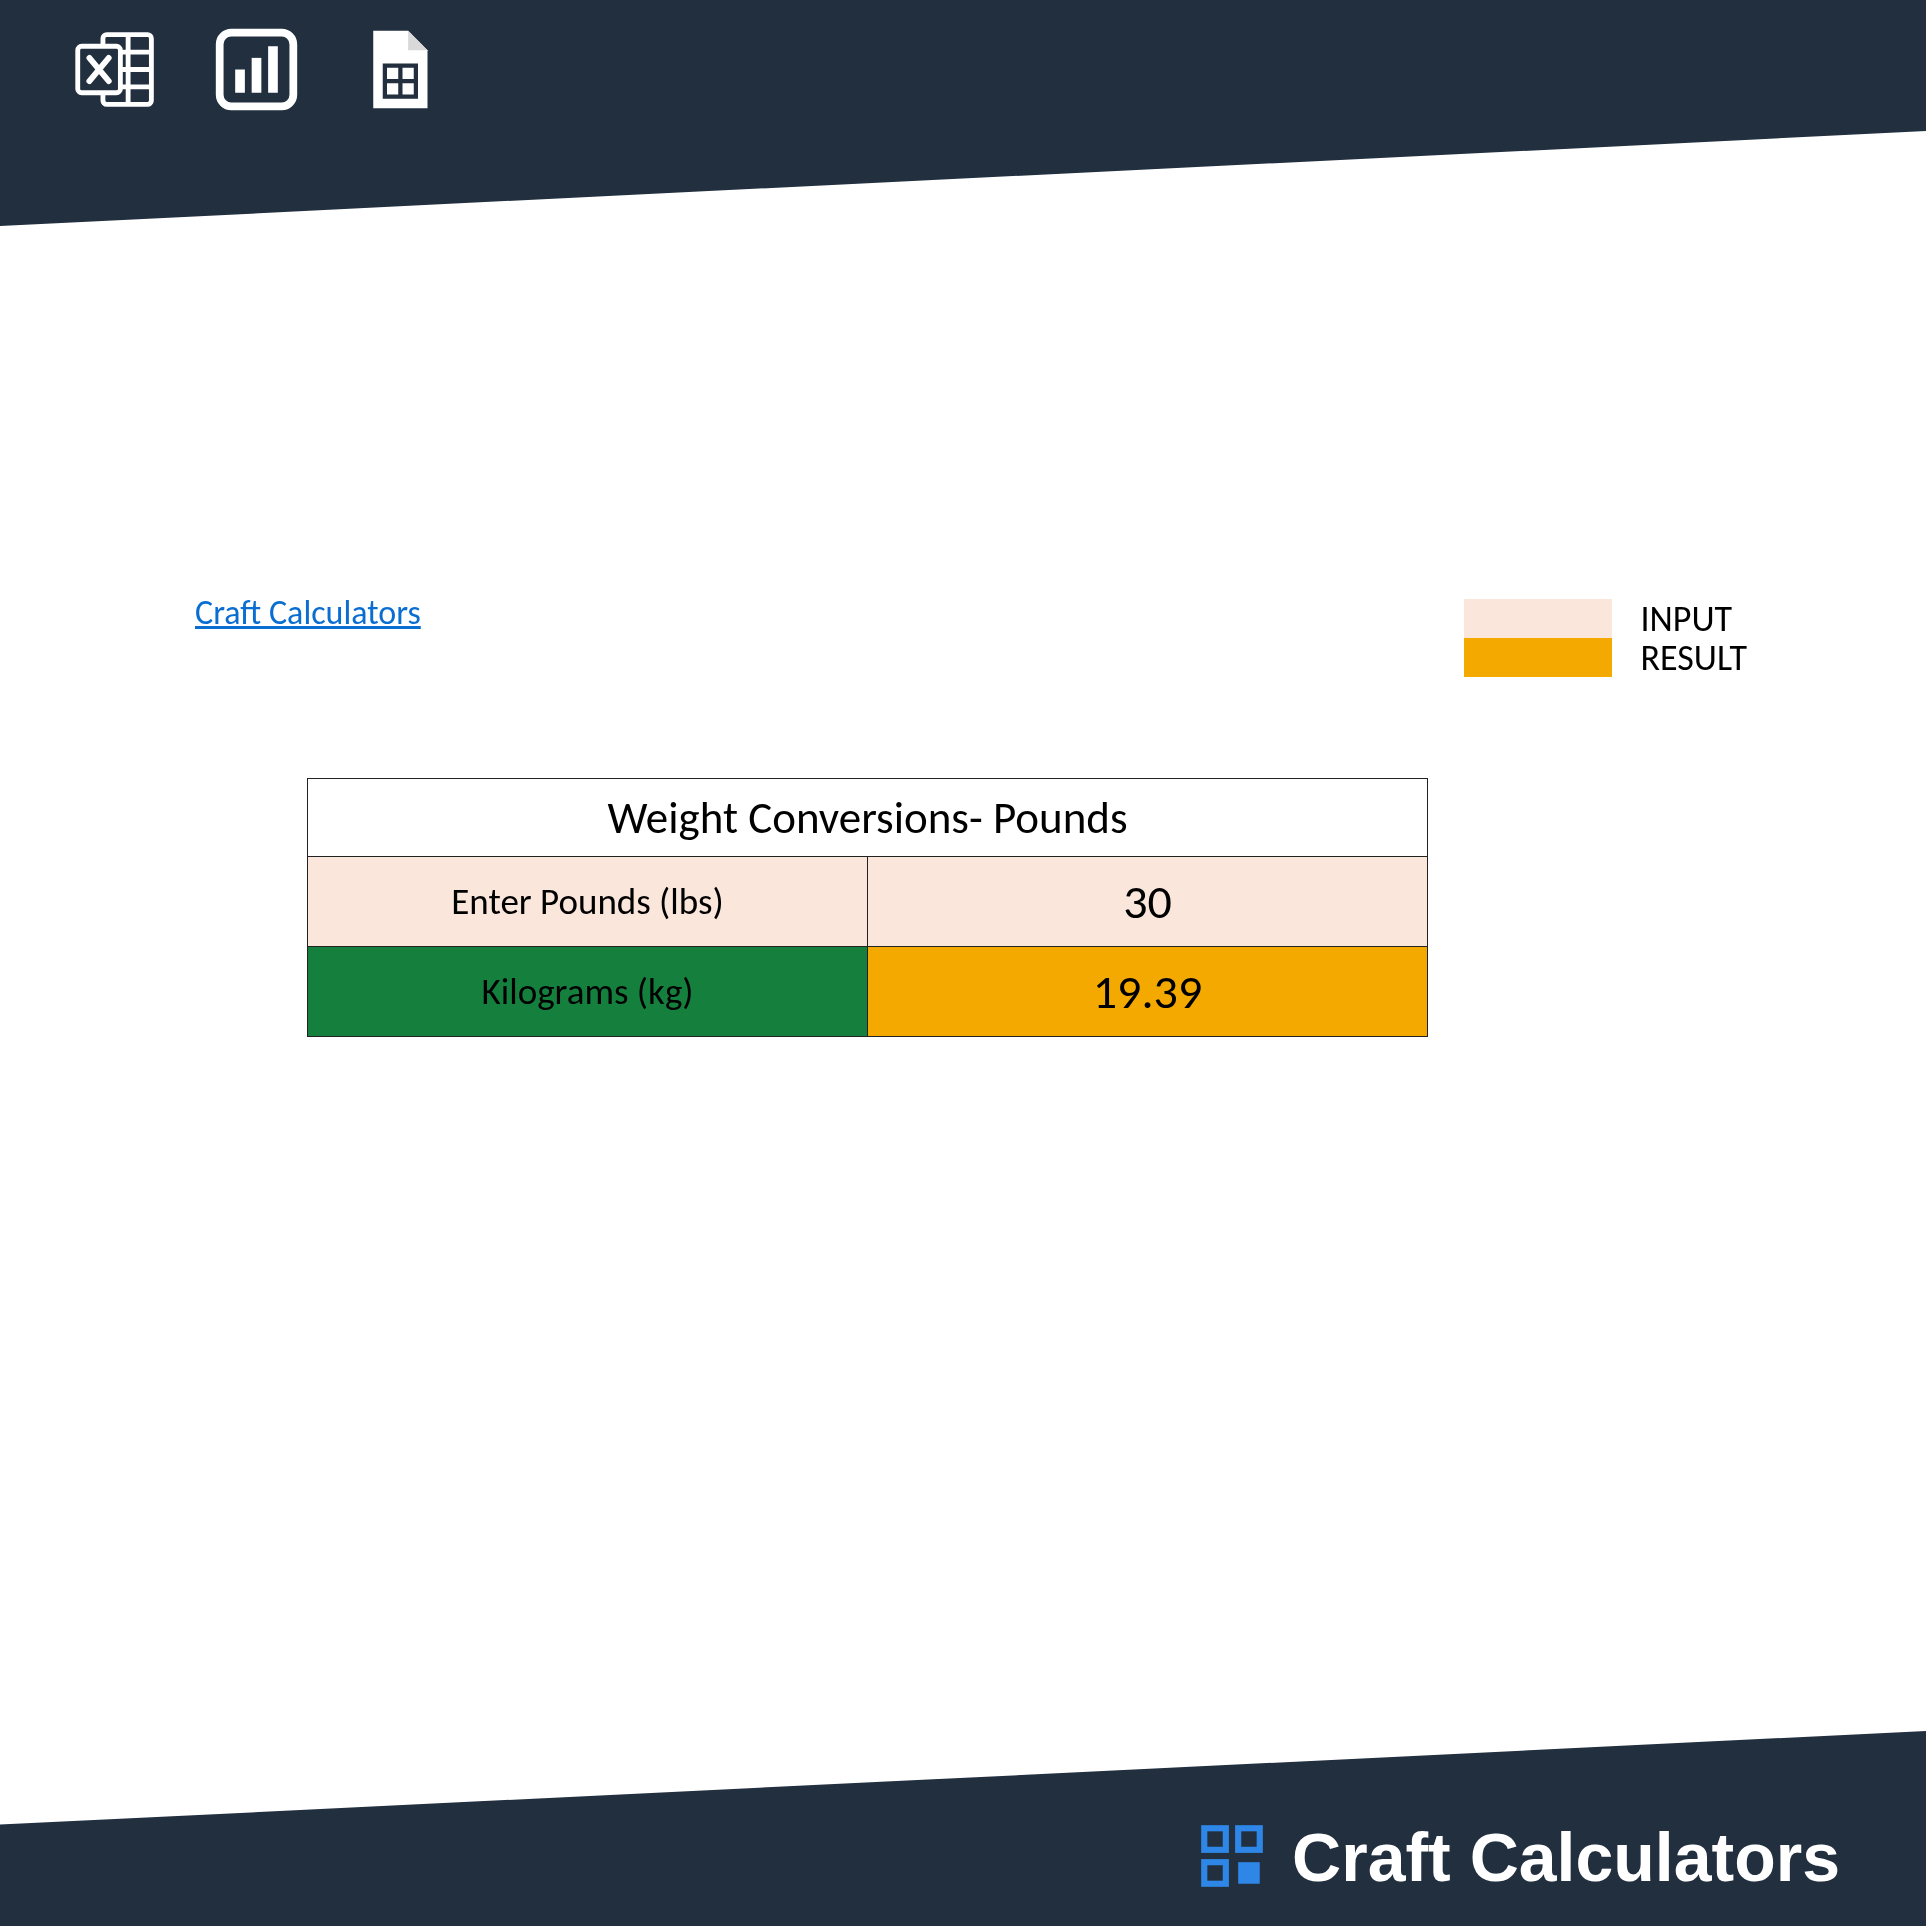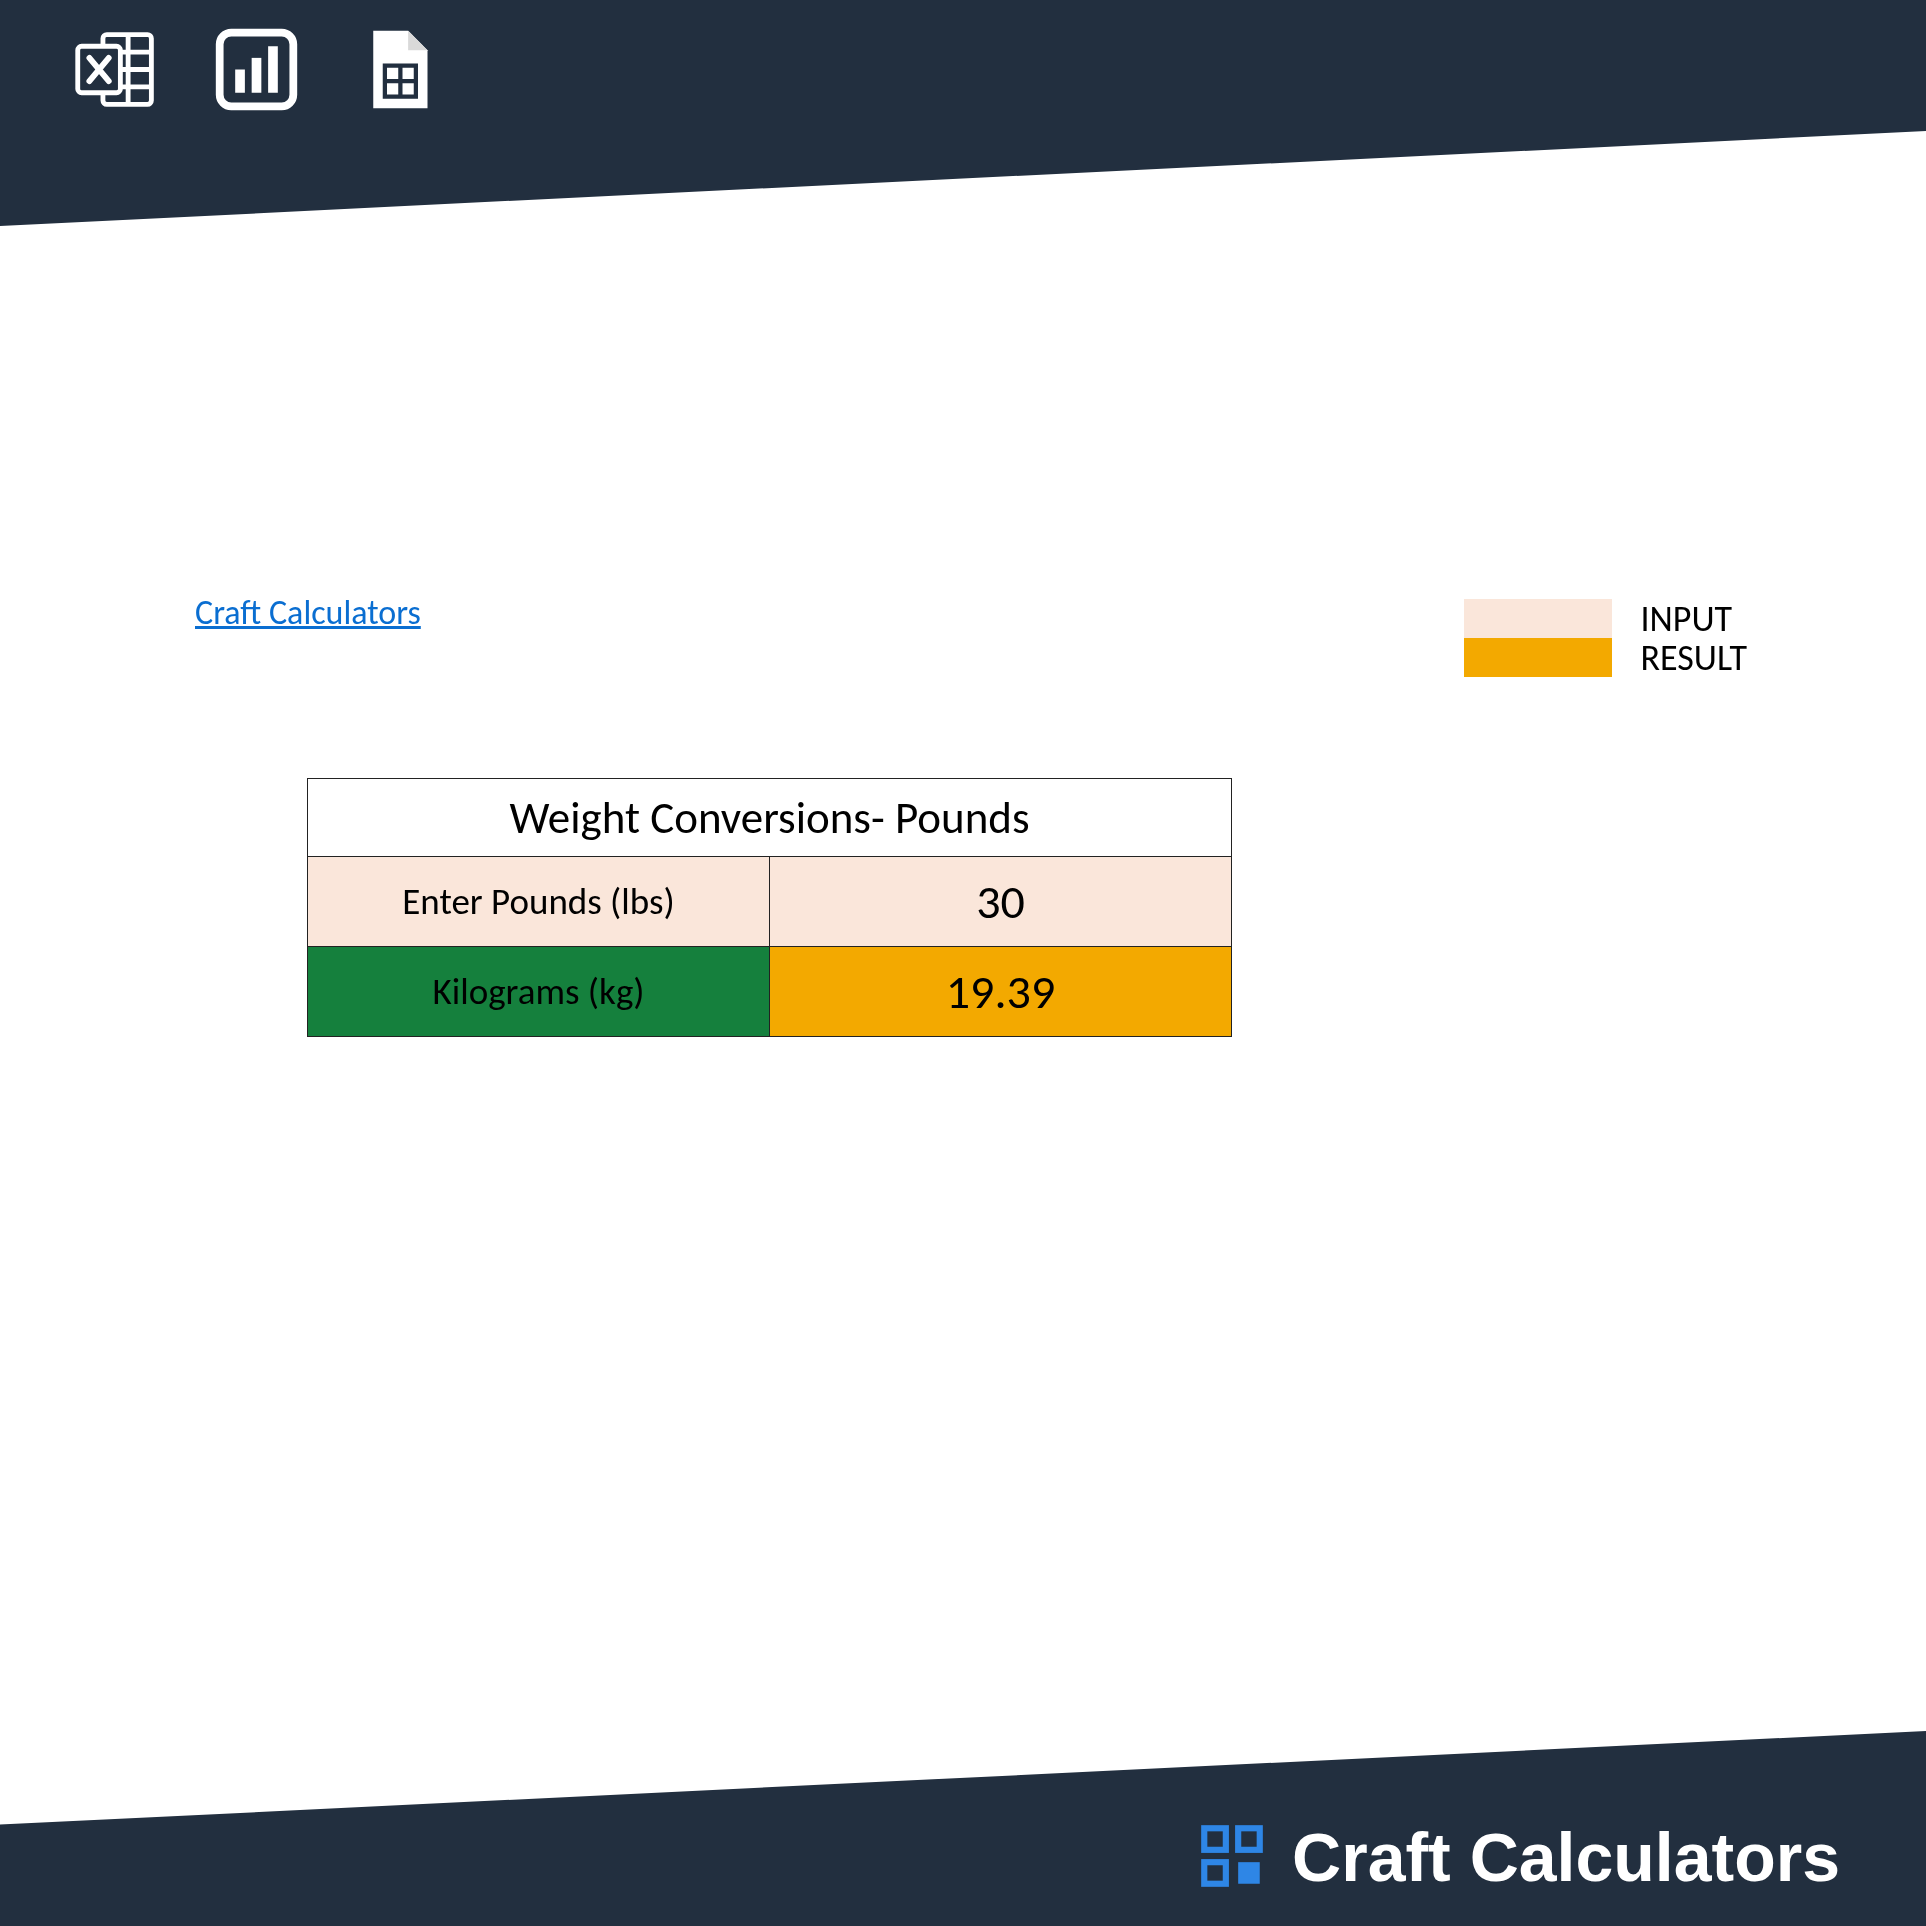--- a/index.html
+++ b/index.html
@@ -64,21 +64,21 @@
   font-family: Calibri, Arial, sans-serif;
 }
 .swatch-input { background: #fae6da; }
 .swatch-result { background: #f3a900; }
 
 
 .conv-table {
   position: absolute;
   top: 778px;
   left: 307px;
-  width: 925px;
+  width: 1121px;
   border-collapse: collapse;
 }
 .conv-table td, .conv-table th {
   border: 1.6px solid #222;
   text-align: center;
   font-family: Calibri, Arial, sans-serif;
   vertical-align: middle;
 }
 .tbl-title {
   font-size: 45px;

